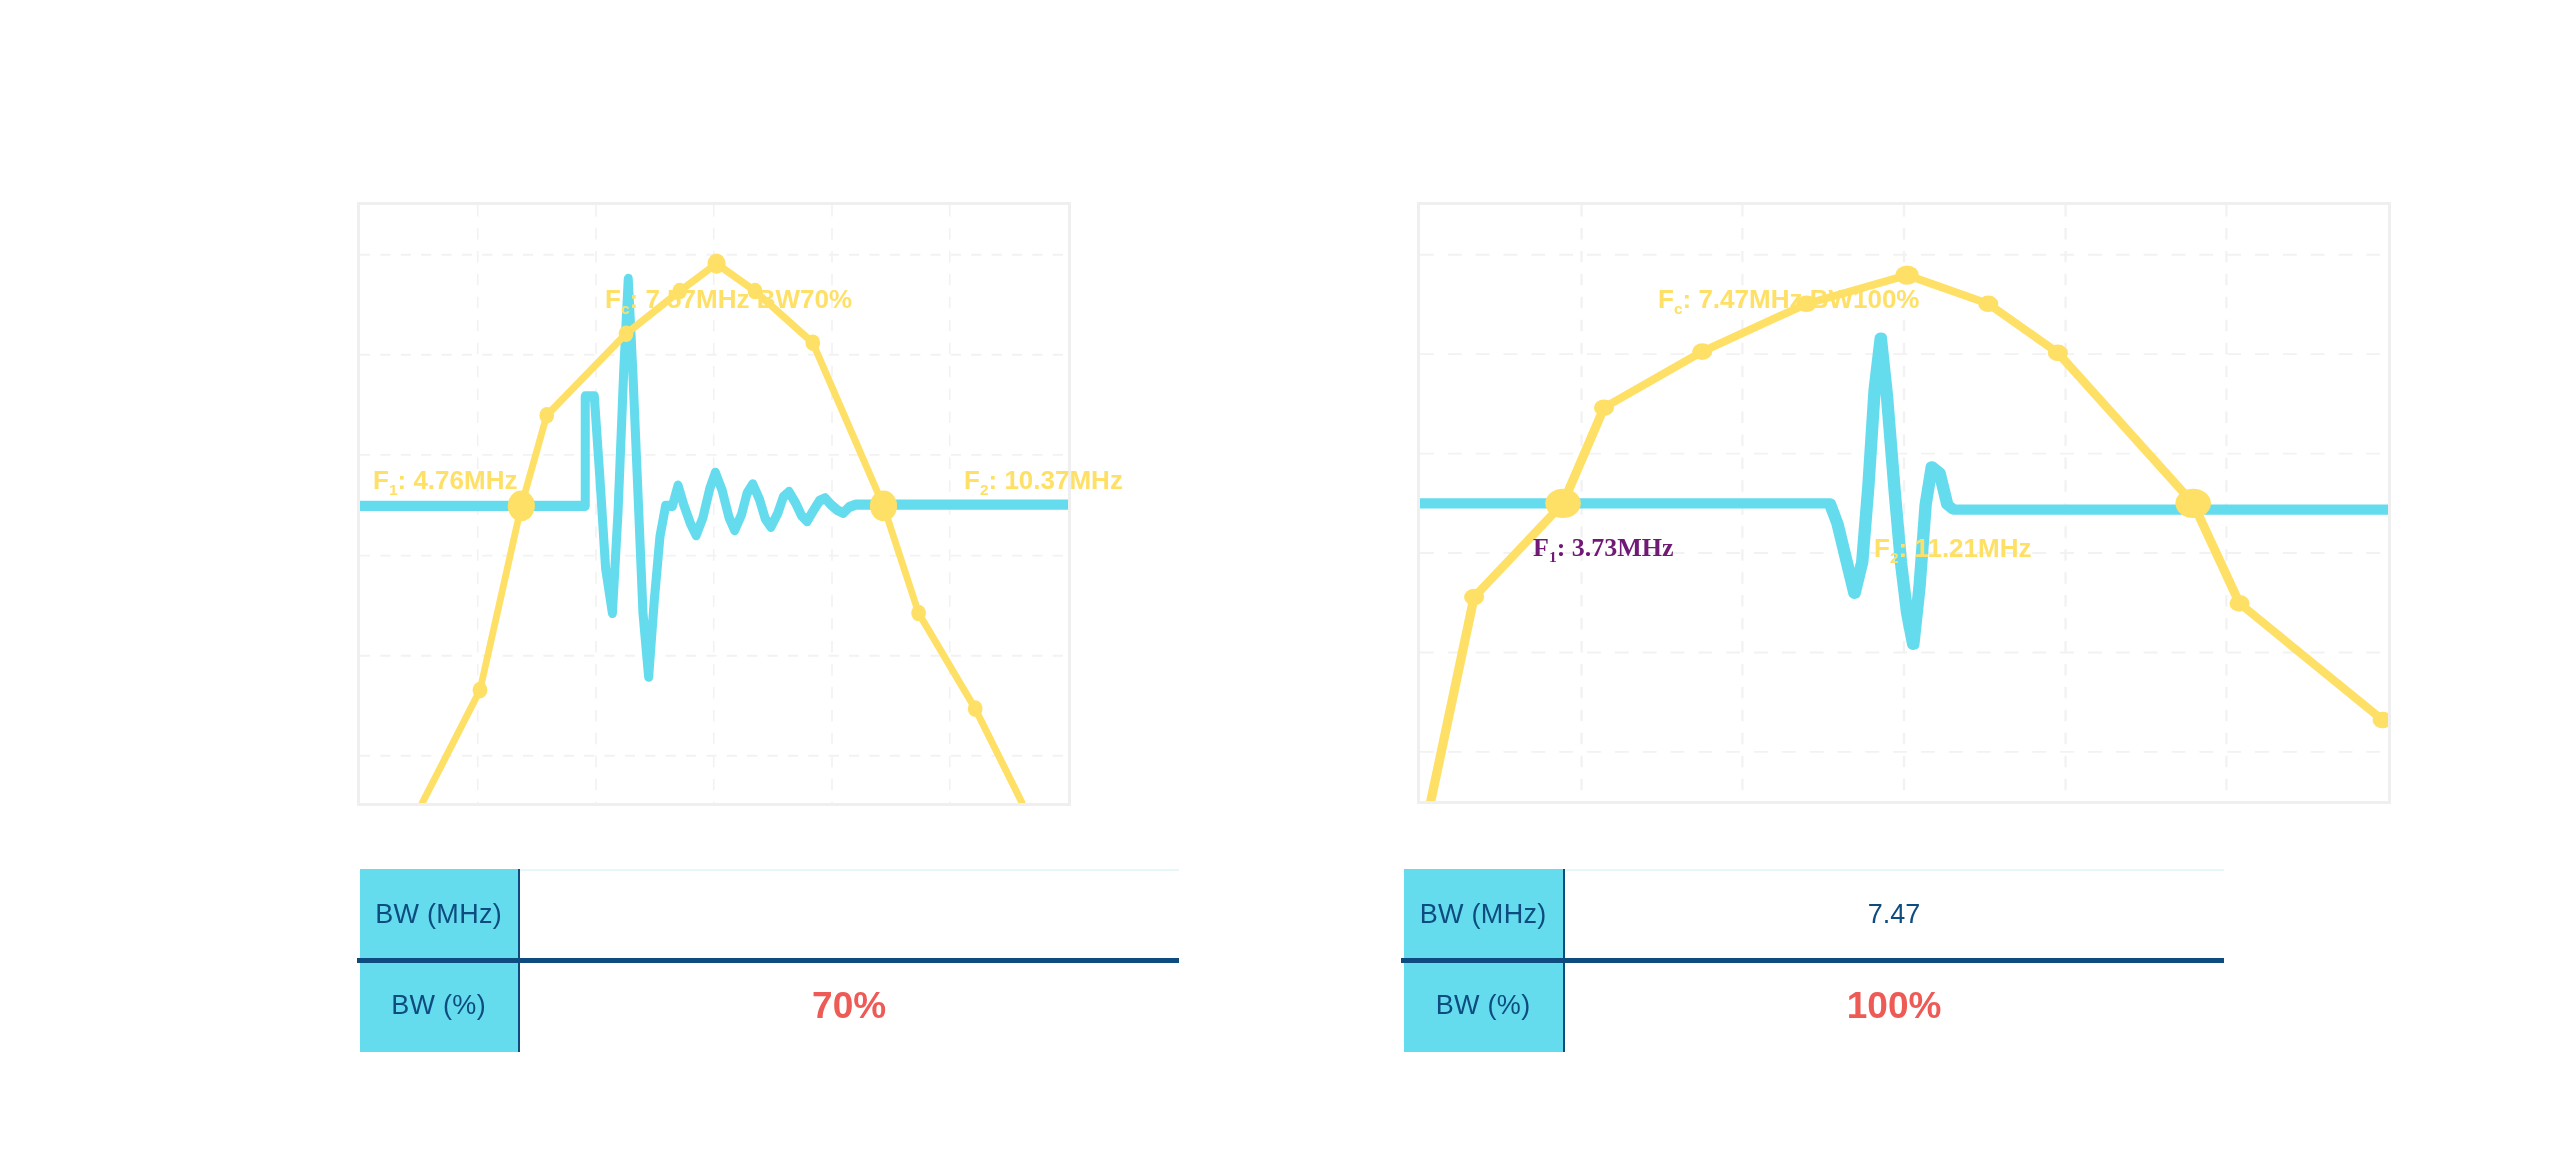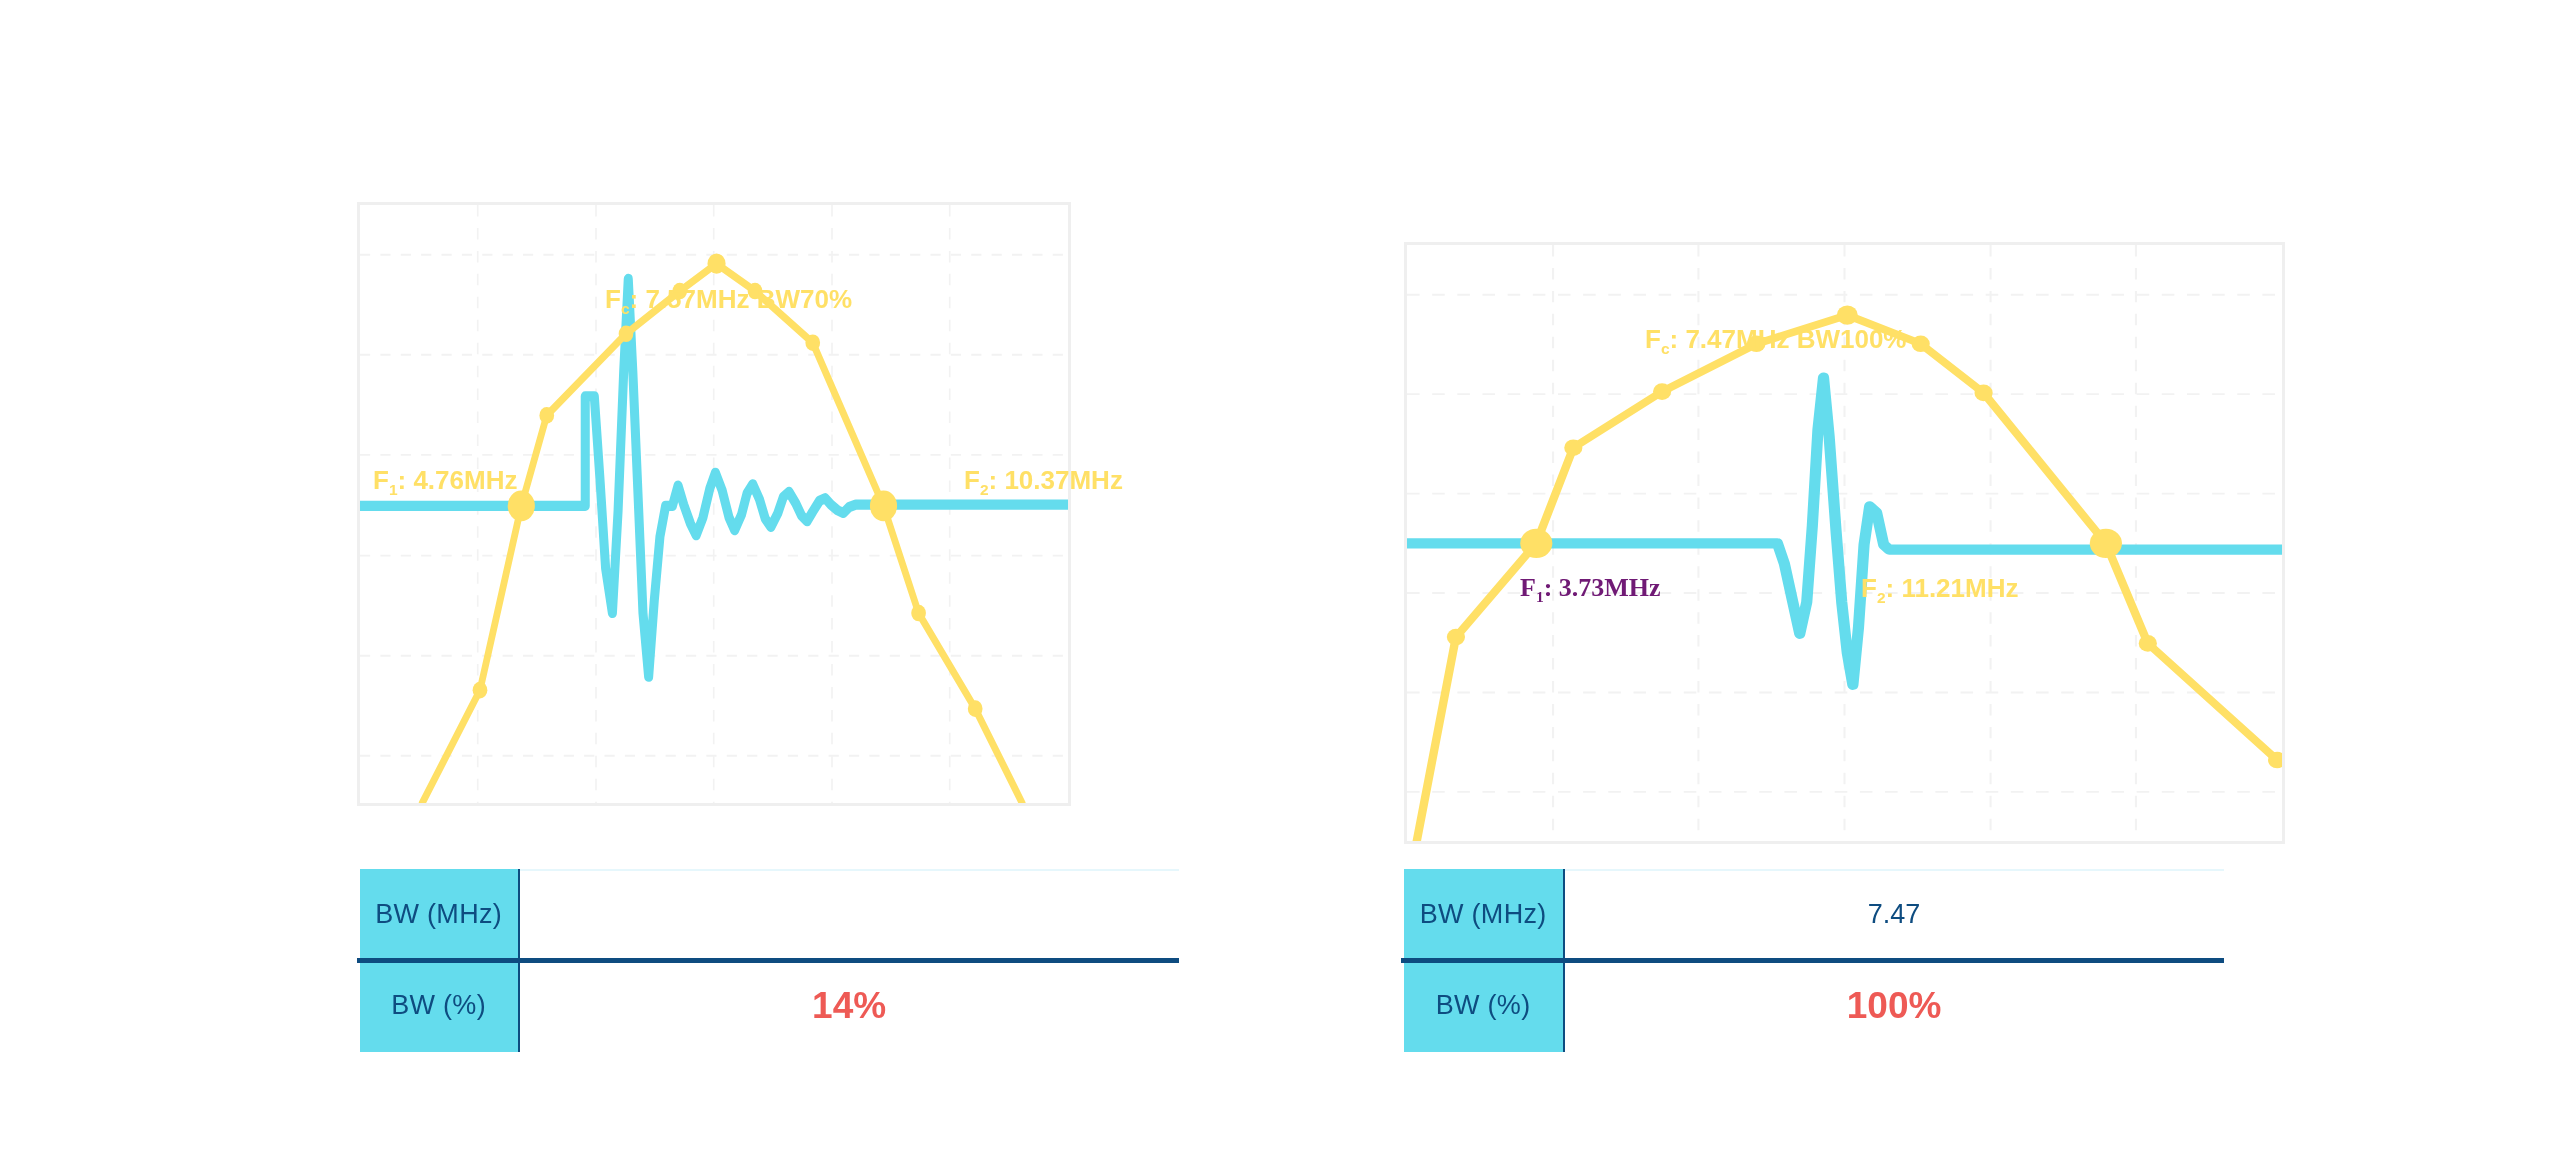--- a/index.html
+++ b/index.html
@@ -156,31 +156,31 @@
       <div class="bw-label-cell" style="width:160px;">
         <span>BW (MHz)</span>
       </div>
     </div>
 
     <div class="bw-row" style="height:93px;">
       <div class="bw-label-cell" style="width:160px;">
         <span>BW (%)</span>
       </div>
       <div class="bw-value-cell pct" style="width:659px;">
-        <span>14%</span>
+        <span>70%</span>
       </div>
     </div>
 
     <div class="row-divider" style="left:-2.6px; top:89px; width:822px;"></div>
   </div>
 </div>
 
 <div class="panel" style="left:1401px; top:202px; width:806px; height:829px;">
 
-  <div class="plot-frame" style="left:3px; top:0; width:881px; height:602px;margin-top:40px;">
+  <div class="plot-frame" style="left:16px; top:0; width:974px; height:602px;">
     <svg class="plot-svg" viewBox="0 0 1252 935" preserveAspectRatio="none">
 
       <g stroke="#f2f2f2" stroke-width="3" stroke-dasharray="18,18">
         <line x1="209" y1="0" x2="209" y2="935"></line>
         <line x1="417" y1="0" x2="417" y2="935"></line>
         <line x1="626" y1="0" x2="626" y2="935"></line>
         <line x1="835" y1="0" x2="835" y2="935"></line>
         <line x1="1043" y1="0" x2="1043" y2="935"></line>
         <line x1="0" y1="78" x2="1252" y2="78"></line>
         <line x1="0" y1="234" x2="1252" y2="234"></line>

